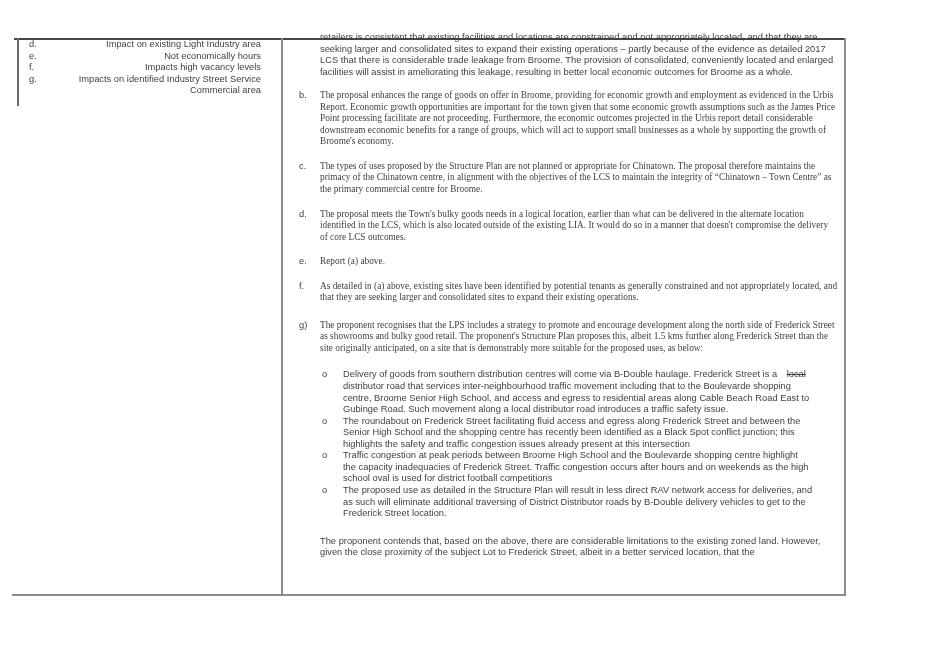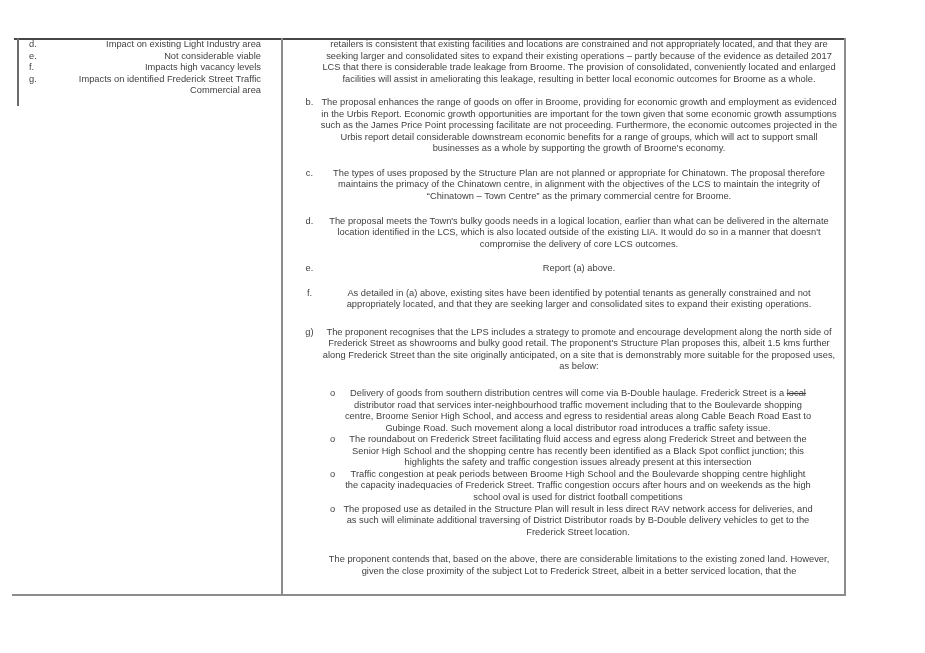--- a/index.html
+++ b/index.html
@@ -15,33 +15,33 @@
   #border-right  { left:844px; top:38px;  width:2px;   height:557px; }
   #border-bottom { left:12px;  top:594px; width:834px; height:2px; }
 
   .textual { font-size:9.3px; line-height:11.55px; letter-spacing:0.01px; }
 
   #left-col { position:absolute; left:29px; top:39px; width:232px; }
   .l-item { display:flex; }
   .l-item .lbl { width:22px; flex:0 0 22px; }
   .l-item .txt { width:210px;text-align:right; }
 
-  #right-col { position:absolute; left:299px; top:39px; width:541px;text-align:center; }
+  #right-col { position:absolute; left:299px; top:32px; width:541px; }
   .para-cont { margin:0 0 12px 21px; width:518px; }
   .r-item { display:flex; margin-bottom:13px; }
   .r-item .lbl { width:21px; flex:0 0 21px; }
-  .r-item .txt { width:518px; }
+  .r-item .txt { width:518px;font-family:Liberation Serif, serif; }
   .r-item.gap-f { margin-bottom:16px; }
   .r-item.gap-g { margin-bottom:15px; }
 
   #bullet-list { margin:0 0 13px 23px; }
   .b-item { display:flex; }
   .b-item .mark { width:21px; flex:0 0 21px; }
   .b-item .txt { width:470px; }
-  .struck { text-decoration:line-through; }
+  .struck { text-decoration:line-through;margin-left:7px; }
 
   .para-closing { margin:16px 0 0 21px; width:518px; }
   p, div { -webkit-font-smoothing:antialiased; }
 </style>
 </head>
 <body>
 
 <div id="screen">
 
   <div id="border-top" class="border"></div>
@@ -50,29 +50,29 @@
   <div id="border-right" class="border"></div>
   <div id="border-bottom" class="border"></div>
 
   <div id="left-col" class="textual">
     <div class="l-item">
       <span class="lbl">d.</span>
       <span class="txt">Impact on existing Light Industry area</span>
     </div>
     <div class="l-item">
       <span class="lbl">e.</span>
-      <span class="txt">Not considerable viable</span>
+      <span class="txt">Not economically hours</span>
     </div>
     <div class="l-item">
       <span class="lbl">f.</span>
       <span class="txt">Impacts high vacancy levels</span>
     </div>
     <div class="l-item">
       <span class="lbl">g.</span>
-      <span class="txt">Impacts on identified Frederick Street Traffic Commercial area</span>
+      <span class="txt">Impacts on identified Industry Street Service Commercial area</span>
     </div>
   </div>
 
   <div id="right-col" class="textual">
 
     <p class="para-cont">retailers is consistent that existing facilities and locations are constrained and not appropriately located, and that they are seeking larger and consolidated sites to expand their existing operations – partly because of the evidence as detailed 2017 LCS that there is considerable trade leakage from Broome.  The provision of consolidated, conveniently located and enlarged facilities will assist in ameliorating this leakage, resulting in better local economic outcomes for Broome as a whole.</p>
 
     <div class="r-item">
       <span class="lbl">b.</span>
       <span class="txt">The proposal enhances the range of goods on offer in Broome, providing for economic growth and employment as evidenced in the Urbis Report. Economic growth opportunities are important for the town given that some economic growth assumptions such as the James Price Point processing facilitate are not proceeding.  Furthermore, the economic outcomes projected in the Urbis report detail considerable downstream economic benefits for a range of groups, which will act to support small businesses as a whole by supporting the growth of Broome's economy.</span>

